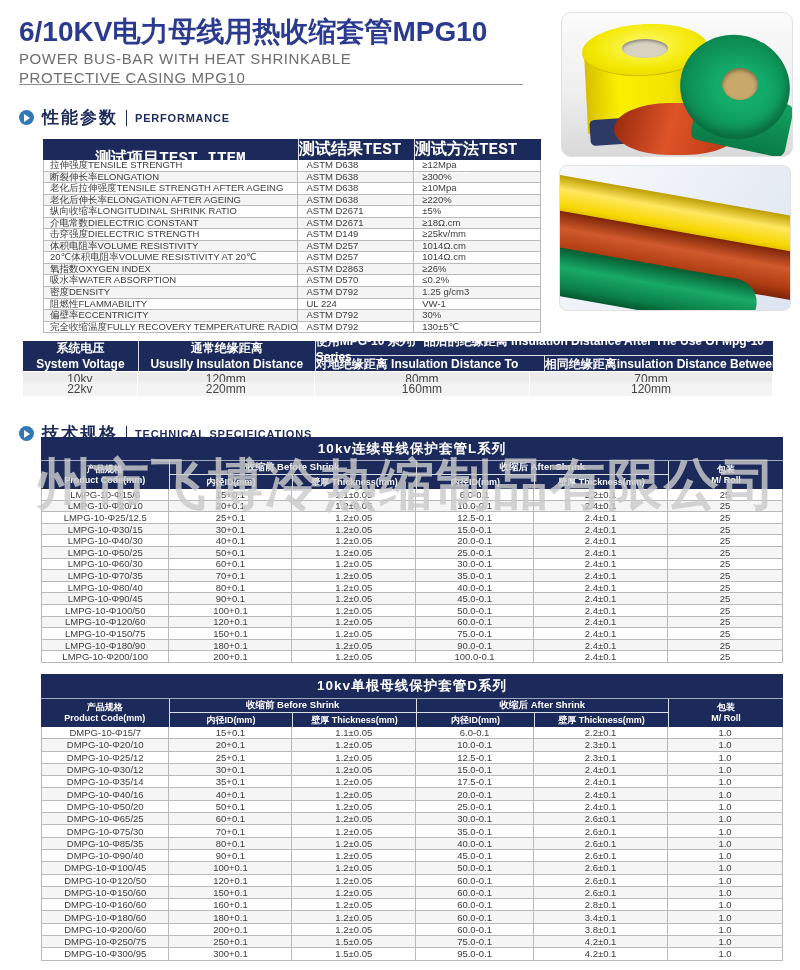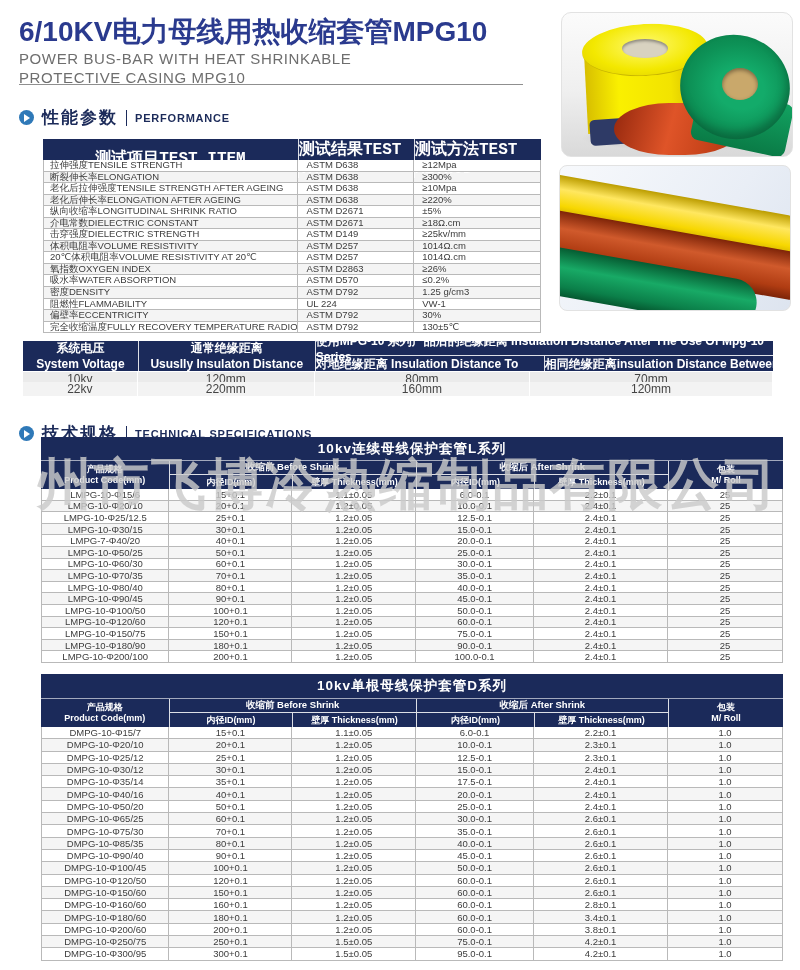--- a/index.html
+++ b/index.html
@@ -353,21 +353,21 @@
         <div class="sp-row">
           <div>LMPG-10-Φ30/15</div>
           <div>30+0.1</div>
           <div>1.2±0.05</div>
           <div>15.0-0.1</div>
           <div>2.4±0.1</div>
           <div>25</div>
         </div>
 
         <div class="sp-row">
-          <div>LMPG-7-Φ40/20</div>
+          <div>LMPG-10-Φ40/30</div>
           <div>40+0.1</div>
           <div>1.2±0.05</div>
           <div>20.0-0.1</div>
           <div>2.4±0.1</div>
           <div>25</div>
         </div>
 
         <div class="sp-row">
           <div>LMPG-10-Φ50/25</div>
           <div>50+0.1</div>

